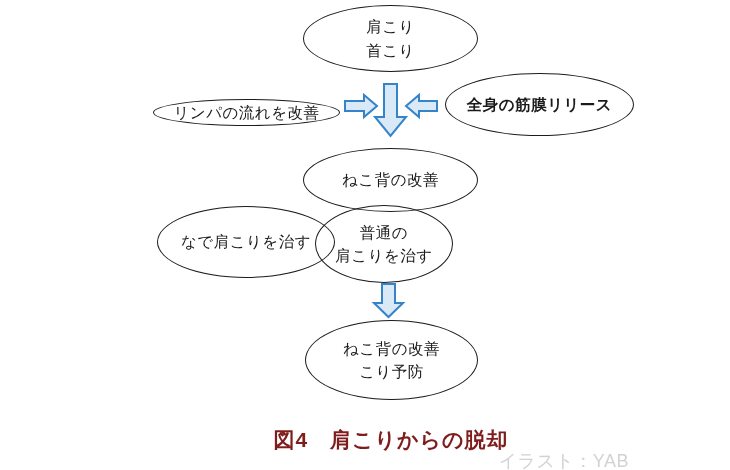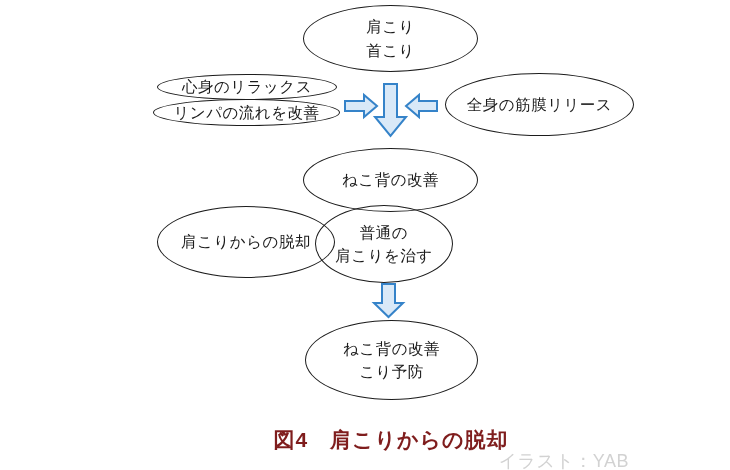--- a/index.html
+++ b/index.html
@@ -29,21 +29,21 @@
   }
   .node-label {
     white-space: pre-line;
     font-size: 15.5px;
     line-height: 1.5;
     letter-spacing: 0.5px;
   }
   .node-relax    { left:157px; top:74px;  width:180px; height:26px; }
   .node-lymph    { left:153px; top:99px; width:187px; height:27px; }
   .node-top      { left:303px; top:5px;   width:175px; height:67px; }
-  .node-fascia   { left:445px; top:73px;  width:189px; height:63px; }
+  .node-fascia   { left:445px; top:73px;  width:189px; height:63px;font-weight:bold; }
   .node-hunch    { left:303px; top:148px; width:175px; height:64px; }
   .node-ikari    { left:157px; top:206px; width:178px; height:72px; }
   .node-normal   { left:315px; top:205px; width:138px; height:78px; }
   .node-nade     { left:447px; top:215px; width:196px; height:67px; }
   .node-daily    { left:305px; top:320px; width:173px; height:80px; }
   .arrow-layer {
     position: absolute;
     left: 0; top: 0;
     width: 730px; height: 470px;
     pointer-events: none;
@@ -79,38 +79,35 @@
     <polygon stroke-width="2" points="384,84 397,84 397,117 406,117 390.5,136 375,117 384,117" fill="#d9e9f8" stroke="#3583c9"></polygon>
     <polygon stroke-width="2" points="437,101 419,101 419,95 406,106 419,117 419,111 437,111" fill="#d9e9f8" stroke="#3583c9"></polygon>
     <polygon stroke-width="2" points="382,284 395,284 395,303 403,303 388.5,317 374,303 382,303" fill="#d9e9f8" stroke="#3583c9"></polygon>
   </svg>
 
   <div class="node node-top">
     <span class="node-label">肩こり
 首こり</span>
   </div>
 
-  <div class="node node-relax">
-    <span class="node-label">心身のリラックス</span>
-  </div>
 
   <div class="node node-lymph">
     <span class="node-label">リンパの流れを改善</span>
   </div>
 
   <div class="node node-fascia">
     <span class="node-label">全身の筋膜リリース</span>
   </div>
 
   <div class="node node-hunch">
     <span class="node-label">ねこ背の改善</span>
   </div>
 
   <div class="node node-ikari">
-    <span class="node-label">肩こりからの脱却</span>
+    <span class="node-label">なで肩こりを治す</span>
   </div>
 
   <div class="node node-normal">
     <span class="node-label">普通の
 肩こりを治す</span>
   </div>
 
 
   <div class="node node-daily">
     <span class="node-label">ねこ背の改善

